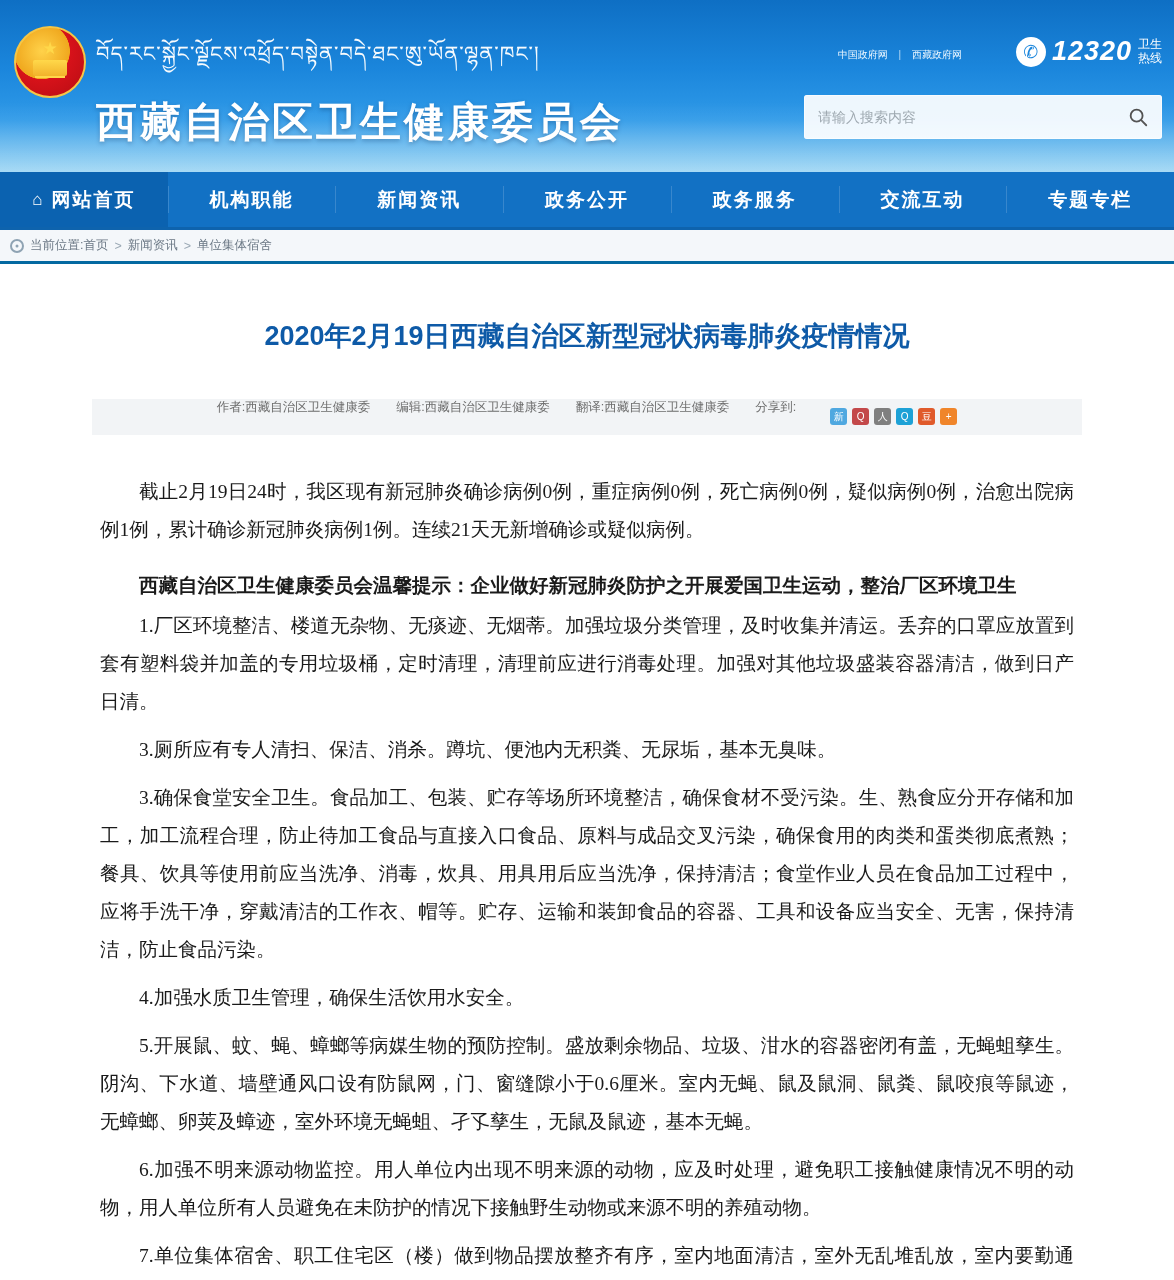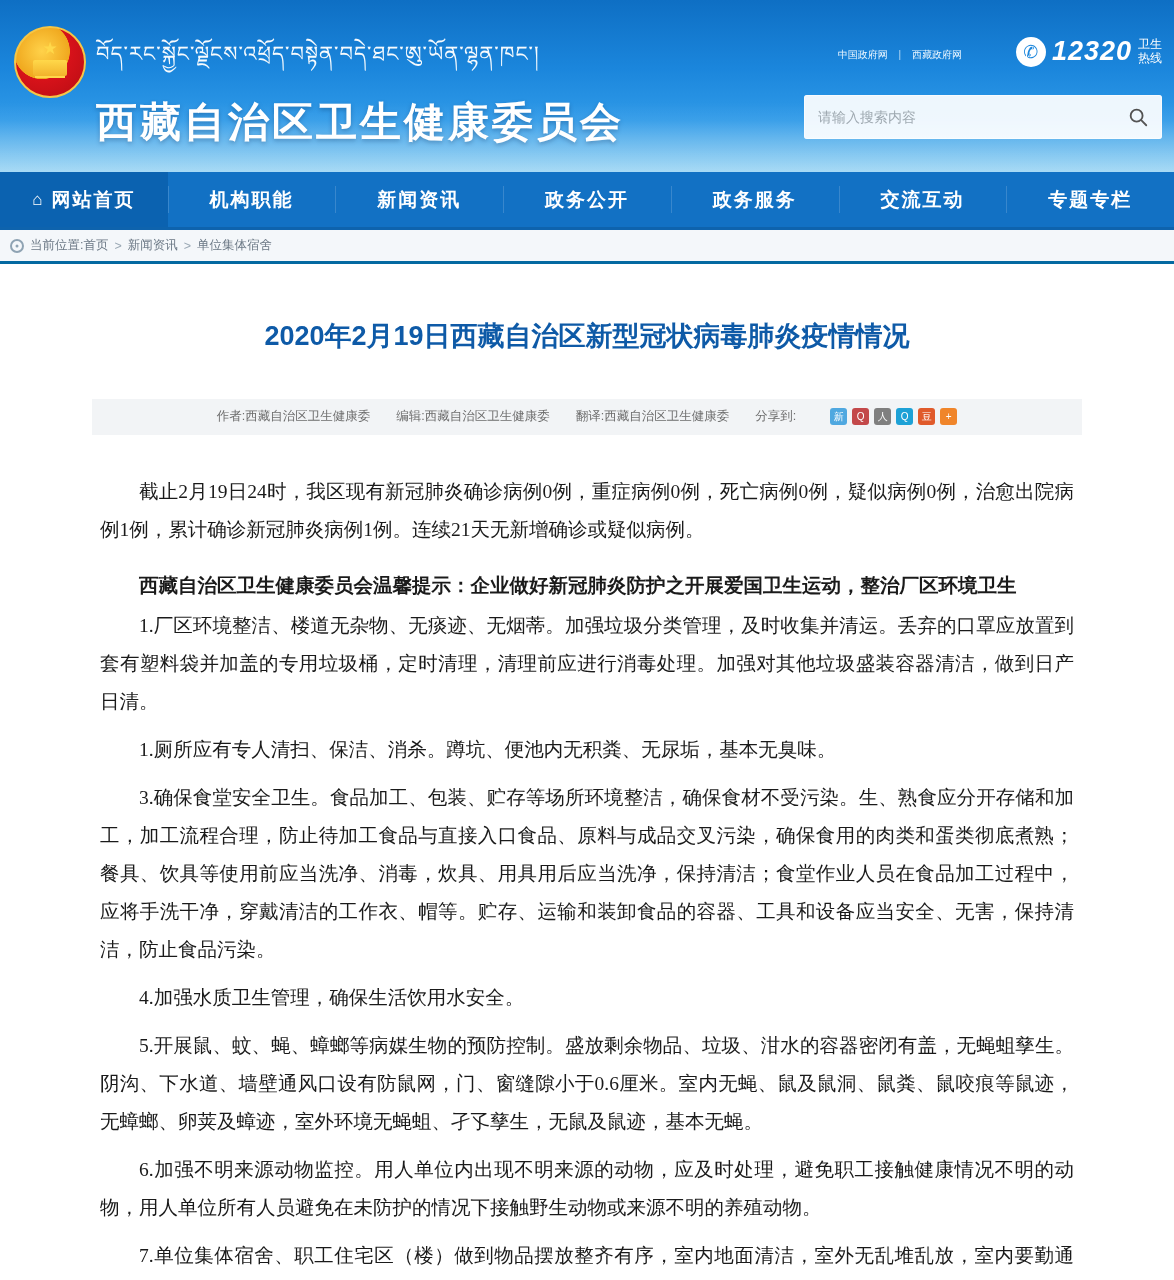--- a/index.html
+++ b/index.html
@@ -183,21 +183,20 @@
     color: #0e5aa7;
     padding: 36px 60px 26px 60px;
     line-height: 1.35;
     font-family: "Liberation Sans", sans-serif;
   }
   .meta {
     margin: 0 92px;
     height: 36px;
     background: #f2f4f6;
     display:flex;
-    align-items:center;
     justify-content:center;
     gap: 26px;
     font-size: 12.5px;
     color:#6d6d6d;
   }
   .meta .m-item { white-space:nowrap; }
   .share {
     display:flex; align-items:center; gap:5px; margin-left: 8px;
   }
   .share .s-ic {
@@ -314,20 +313,20 @@
       <span class="s-ic s4">Q</span>
       <span class="s-ic s5">豆</span>
       <span class="s-ic s6">+</span>
     </span>
   </div>
 
   <div class="body-text">
     <p>截止2月19日24时，我区现有新冠肺炎确诊病例0例，重症病例0例，死亡病例0例，疑似病例0例，治愈出院病例1例，累计确诊新冠肺炎病例1例。连续21天无新增确诊或疑似病例。</p>
     <p class="tip">西藏自治区卫生健康委员会温馨提示：企业做好新冠肺炎防护之开展爱国卫生运动，整治厂区环境卫生</p>
     <p>1.厂区环境整洁、楼道无杂物、无痰迹、无烟蒂。加强垃圾分类管理，及时收集并清运。丢弃的口罩应放置到套有塑料袋并加盖的专用垃圾桶，定时清理，清理前应进行消毒处理。加强对其他垃圾盛装容器清洁，做到日产日清。</p>
-    <p>1.厕所应有专人清扫、保洁、消杀。蹲坑、便池内无积粪、无尿垢，基本无臭味。</p>
+    <p>3.厕所应有专人清扫、保洁、消杀。蹲坑、便池内无积粪、无尿垢，基本无臭味。</p>
     <p>3.确保食堂安全卫生。食品加工、包装、贮存等场所环境整洁，确保食材不受污染。生、熟食应分开存储和加工，加工流程合理，防止待加工食品与直接入口食品、原料与成品交叉污染，确保食用的肉类和蛋类彻底煮熟；餐具、饮具等使用前应当洗净、消毒，炊具、用具用后应当洗净，保持清洁；食堂作业人员在食品加工过程中，应将手洗干净，穿戴清洁的工作衣、帽等。贮存、运输和装卸食品的容器、工具和设备应当安全、无害，保持清洁，防止食品污染。</p>
     <p>4.加强水质卫生管理，确保生活饮用水安全。</p>
     <p>5.开展鼠、蚊、蝇、蟑螂等病媒生物的预防控制。盛放剩余物品、垃圾、泔水的容器密闭有盖，无蝇蛆孳生。阴沟、下水道、墙壁通风口设有防鼠网，门、窗缝隙小于0.6厘米。室内无蝇、鼠及鼠洞、鼠粪、鼠咬痕等鼠迹，无蟑螂、卵荚及蟑迹，室外环境无蝇蛆、孑孓孳生，无鼠及鼠迹，基本无蝇。</p>
     <p>6.加强不明来源动物监控。用人单位内出现不明来源的动物，应及时处理，避免职工接触健康情况不明的动物，用人单位所有人员避免在未防护的情况下接触野生动物或来源不明的养殖动物。</p>
     <p>7.单位集体宿舍、职工住宅区（楼）做到物品摆放整齐有序，室内地面清洁，室外无乱堆乱放，室内要勤通风，每日至少开窗通风2次，每次10-15分钟。</p>
   </div>
 </div>
 
 </body></html>

